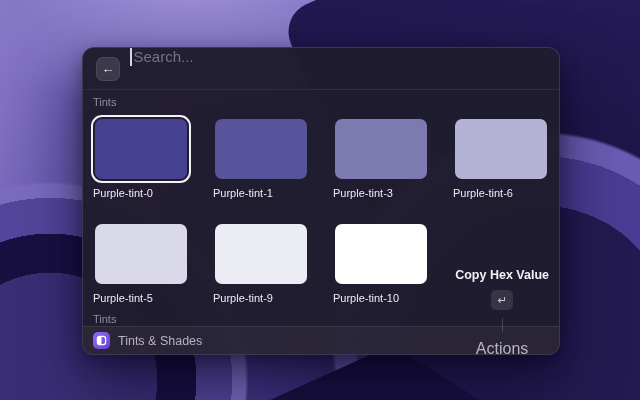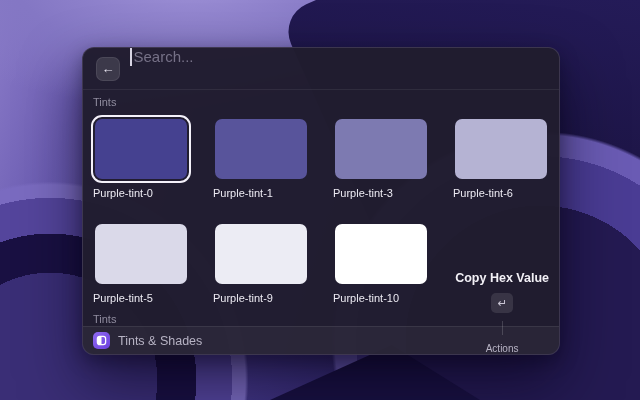--- a/index.html
+++ b/index.html
@@ -113,21 +113,21 @@
   .app-name { font-size: 12.5px; color: #b7b3c4; }
   .footer-right { display: flex; align-items: center; gap: 8px; flex-direction: column; }
   .primary-action { font-size: 12.5px; font-weight: 700; color: #f2f0f6; }
   .key {
     min-width: 22px; height: 20px; padding: 0 5px;
     background: rgba(255,255,255,0.11); border-radius: 5px;
     display: flex; align-items: center; justify-content: center;
     color: #c9c5d4; font-size: 11.5px; cursor: pointer;
   }
   .footer-divider { width: 1px; height: 14px; background: rgba(255,255,255,0.16); margin: 0 3px; }
-  .actions-label { font-size: 10px; color: #b7b3c4; }
+  .actions-label { font-size: 16px; color: #b7b3c4; }
 </style>
 </head>
 <body>
 
 <div class="wallpaper">
   <div class="wp-base"></div>
   <div class="wp-top-light"></div>
   <div class="wp-top-right"></div>
   <div class="wp-swirl-left"></div>
   <div class="wp-swirl-right"></div>

